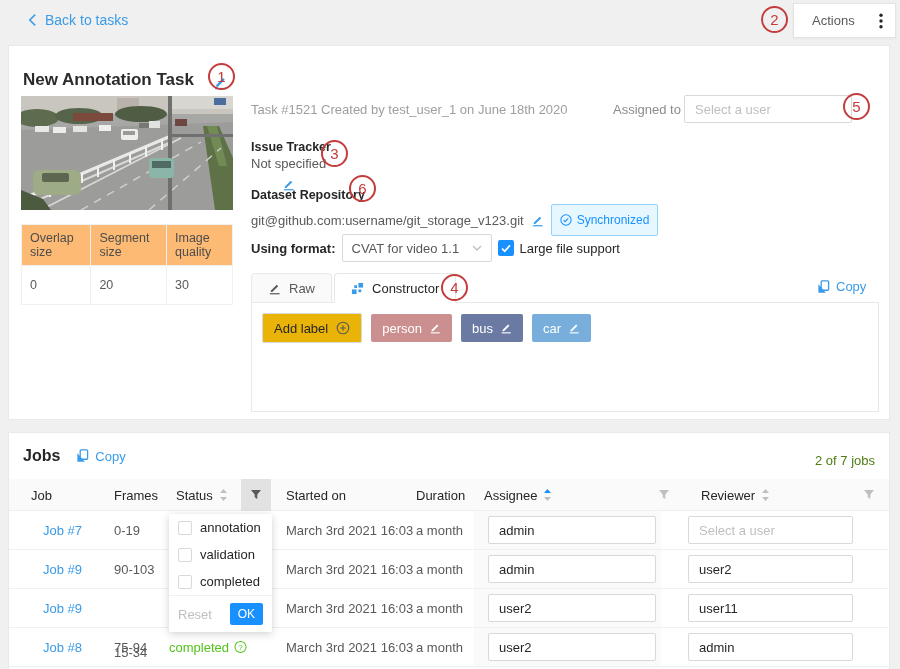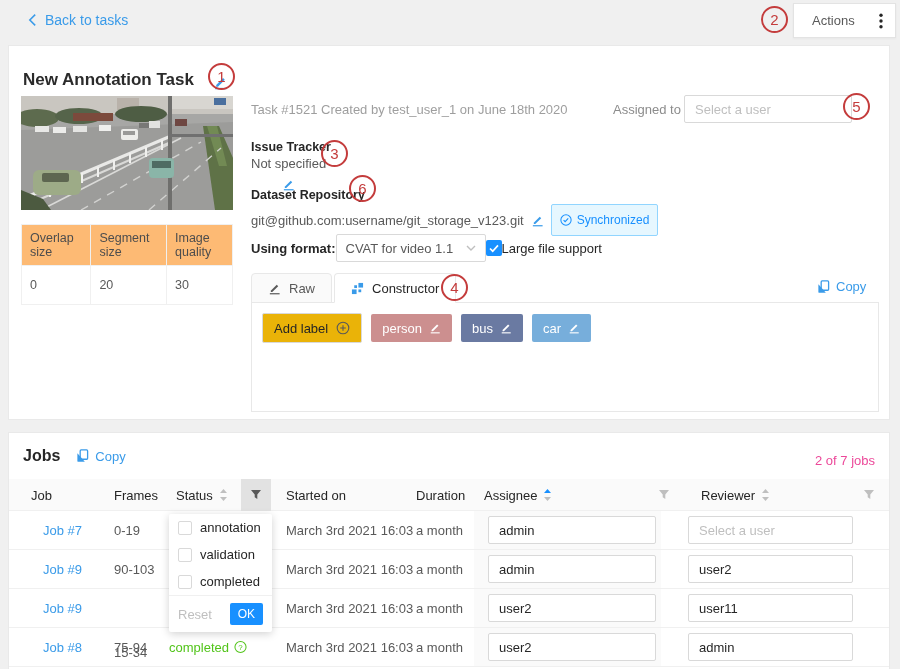--- a/index.html
+++ b/index.html
@@ -66,21 +66,21 @@
     box-sizing:border-box;background:#fff;}
   .labels-row{display:flex;align-items:center;gap:9px;padding:10px;}
   .add-label-btn{height:30px;display:inline-flex;align-items:center;gap:8px;padding:0 11px;background:#eab308;
     border:1px solid #d9d9d9;border-radius:2px;color:#262626;cursor:pointer;font-size:13px;font-family:inherit;}
   .chip{height:28px;display:inline-flex;align-items:center;gap:7px;padding:0 11px;border-radius:2px;
     color:#fff;font-size:13px;cursor:pointer;}
 
   
   .jobs-head{position:absolute;left:14px;top:14px;display:flex;align-items:center;gap:16px;}
   .jobs-title{font-size:16px;font-weight:700;color:#262626;}
-  .jobs-count{position:absolute;right:14px;top:20px;color:#ec4899;}
+  .jobs-count{position:absolute;right:14px;top:20px;color:#4d7c0f;}
   .jthead{position:absolute;left:0;top:46px;width:100%;height:32px;background:#fafafa;border-bottom:1px solid #f0f0f0;box-sizing:border-box;}
   .hcell{position:absolute;top:0;height:32px;display:inline-flex;align-items:center;gap:6px;color:#262626;cursor:pointer;}
   .funnel{position:absolute;top:0;height:32px;width:30px;display:flex;align-items:center;justify-content:center;color:#bfbfbf;cursor:pointer;}
   .funnel.active{background:#e2e2e2;color:#595959;}
   .aband{position:absolute;left:465px;top:78px;width:187px;height:156px;background:#fafafa;z-index:0;}
   .jrow{position:absolute;left:0;width:100%;height:39px;border-bottom:1px solid #f0f0f0;box-sizing:border-box;z-index:1;}
   .jcell{position:absolute;top:50%;transform:translateY(-50%);}
   .job-link{color:#3a9be9;cursor:pointer;}
   .status-done{color:#52c41a;display:inline-flex;align-items:center;gap:5px;}
   .row-input{position:absolute;top:5px;width:168px;}
@@ -217,21 +217,21 @@
       </svg>
     <span class="sync-badge">
       <svg width="12" height="12" viewBox="0 0 14 14">
           <circle cx="7" cy="7" r="6" fill="none" stroke="#1890ff" stroke-width="1.2"></circle>
           <path d="M4.2 7.2 l1.8 1.8 3.6-3.8" stroke="#1890ff" stroke-width="1.3" fill="none"></path>
         </svg>
       <span>Synchronized</span>
     </span>
   </div>
 
-  <div class="row-flex" style="left:242px;top:188px;gap:0;">
+  <div class="row-flex" style="left:242px;top:188px;gap:6px;">
     <span style="font-weight:700;color:#262626;">Using format:</span>
     <span class="fmt-select">
       <span>CVAT for video 1.1</span>
       <svg width="10" height="6" viewBox="0 0 10 6">
           <path d="M1 1 L5 5 L9 1" stroke="#bfbfbf" stroke-width="1.4" fill="none"></path>
         </svg>
     </span>
     <span class="cbx">
       <svg width="10" height="9" viewBox="0 0 10 9">
           <path d="M1 4.5 L3.7 7.2 L9 1.4" stroke="#fff" stroke-width="1.7" fill="none"></path>

